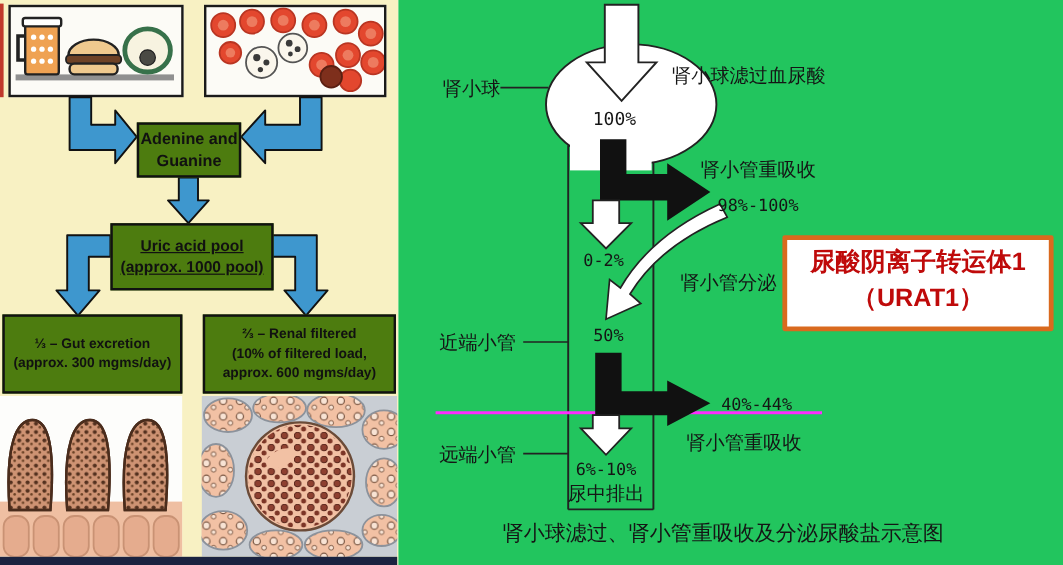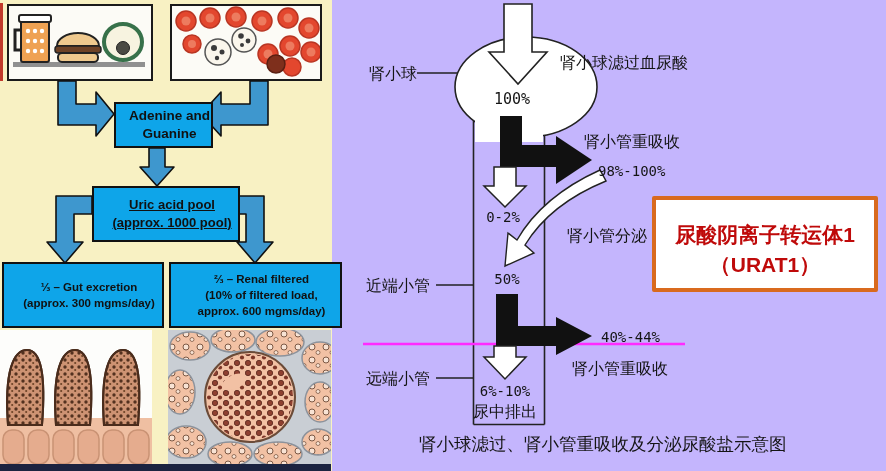--- a/index.html
+++ b/index.html
@@ -5,37 +5,37 @@
   html,body{margin:0;padding:0;background:#fff;}
   .stage{position:relative;width:886px;height:471px;background:#ffffff;overflow:hidden;
          font-family:"Liberation Sans",sans-serif;}
   
   .left-panel{position:absolute;left:0;top:0;width:332px;height:471px;background:#F8F1C3;}
   .red-edge{position:absolute;left:0;top:3px;width:3px;height:78px;background:#C0392B;}
   .photo{position:absolute;background:#FCFBF6;border:2px solid #1a1a1a;}
   .photo.food{left:7px;top:4px;width:142px;height:73px;}
   .photo.blood{left:170px;top:4px;width:148px;height:73px;}
   .flow-arrows{position:absolute;left:0;top:0;z-index:1;}
-  .fbox{position:absolute;z-index:2;background:#0ea5e9;border:2px solid #111;color:#111;
-        text-align:center;font-weight:bold;display:flex;flex-direction:column;justify-content:center;padding-left:12px;}
+  .fbox{position:absolute;z-index:2;background:#4d7c0f;border:2px solid #111;color:#111;
+        text-align:center;font-weight:bold;display:flex;flex-direction:column;justify-content:center;}
   .fbox div{white-space:nowrap;}
   .fbox.adenine{left:114px;top:102px;width:83px;height:42px;font-size:13.5px;line-height:18px;}
   .fbox.pool{left:92px;top:186px;width:132px;height:52px;font-size:13px;line-height:18px;text-decoration:underline;}
   .fbox.gut{left:2px;top:262px;width:146px;height:62px;font-size:11.5px;line-height:16px;}
   .fbox.renal{left:169px;top:262px;width:157px;height:62px;font-size:11.5px;line-height:16px;}
   .histo{position:absolute;top:330px;}
   .histo.gut-img{left:0;}
   .histo.kidney-img{left:168px;}
   .bottom-strip{position:absolute;left:0;top:464px;width:331px;height:7px;background:#1B2340;}
   
-  .right-panel{position:absolute;left:332px;top:0;width:554px;height:471px;background:#c4b5fd;}
+  .right-panel{position:absolute;left:332px;top:0;width:554px;height:471px;background:#22c55e;}
   .nephron-svg{position:absolute;left:0;top:0;}
   .urat1-box{position:absolute;left:320px;top:196px;width:218px;height:68px;background:#fff;
              border:4px solid #D96A1E;border-radius:2px;color:#BF0A0A;font-weight:bold;
-             font-size:21px;line-height:30px;text-align:center;padding-top:20px;z-index:3;}
+             font-size:21px;line-height:30px;text-align:center;padding-top:4px;z-index:3;}
   .urat1-box div{white-space:nowrap;}
   svg text{fill:#151515;}
   .cjk{font-family:"Liberation Sans",sans-serif;font-size:16px;}
   .val{font-family:"DejaVu Sans Mono",monospace;font-size:14px;}
 </style>
 </head>
 <body>
 
 <div class="stage">
 

